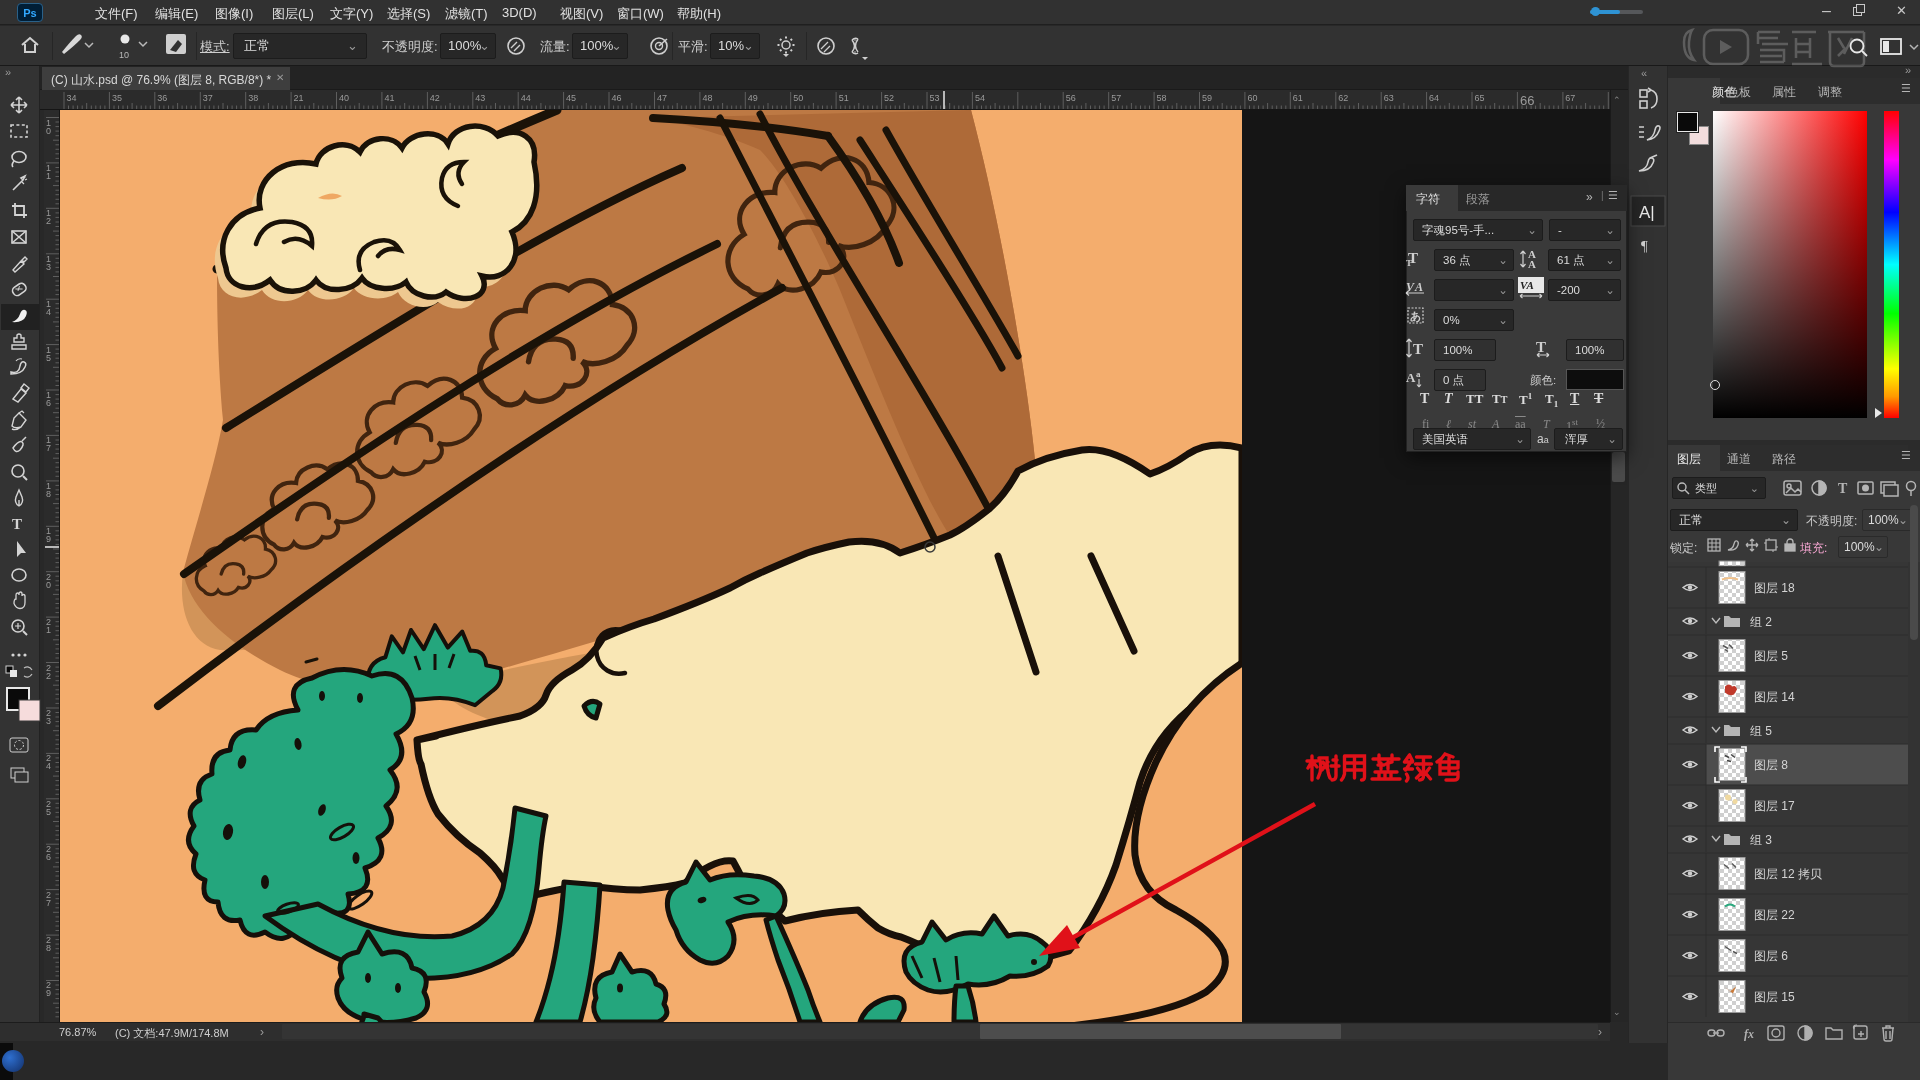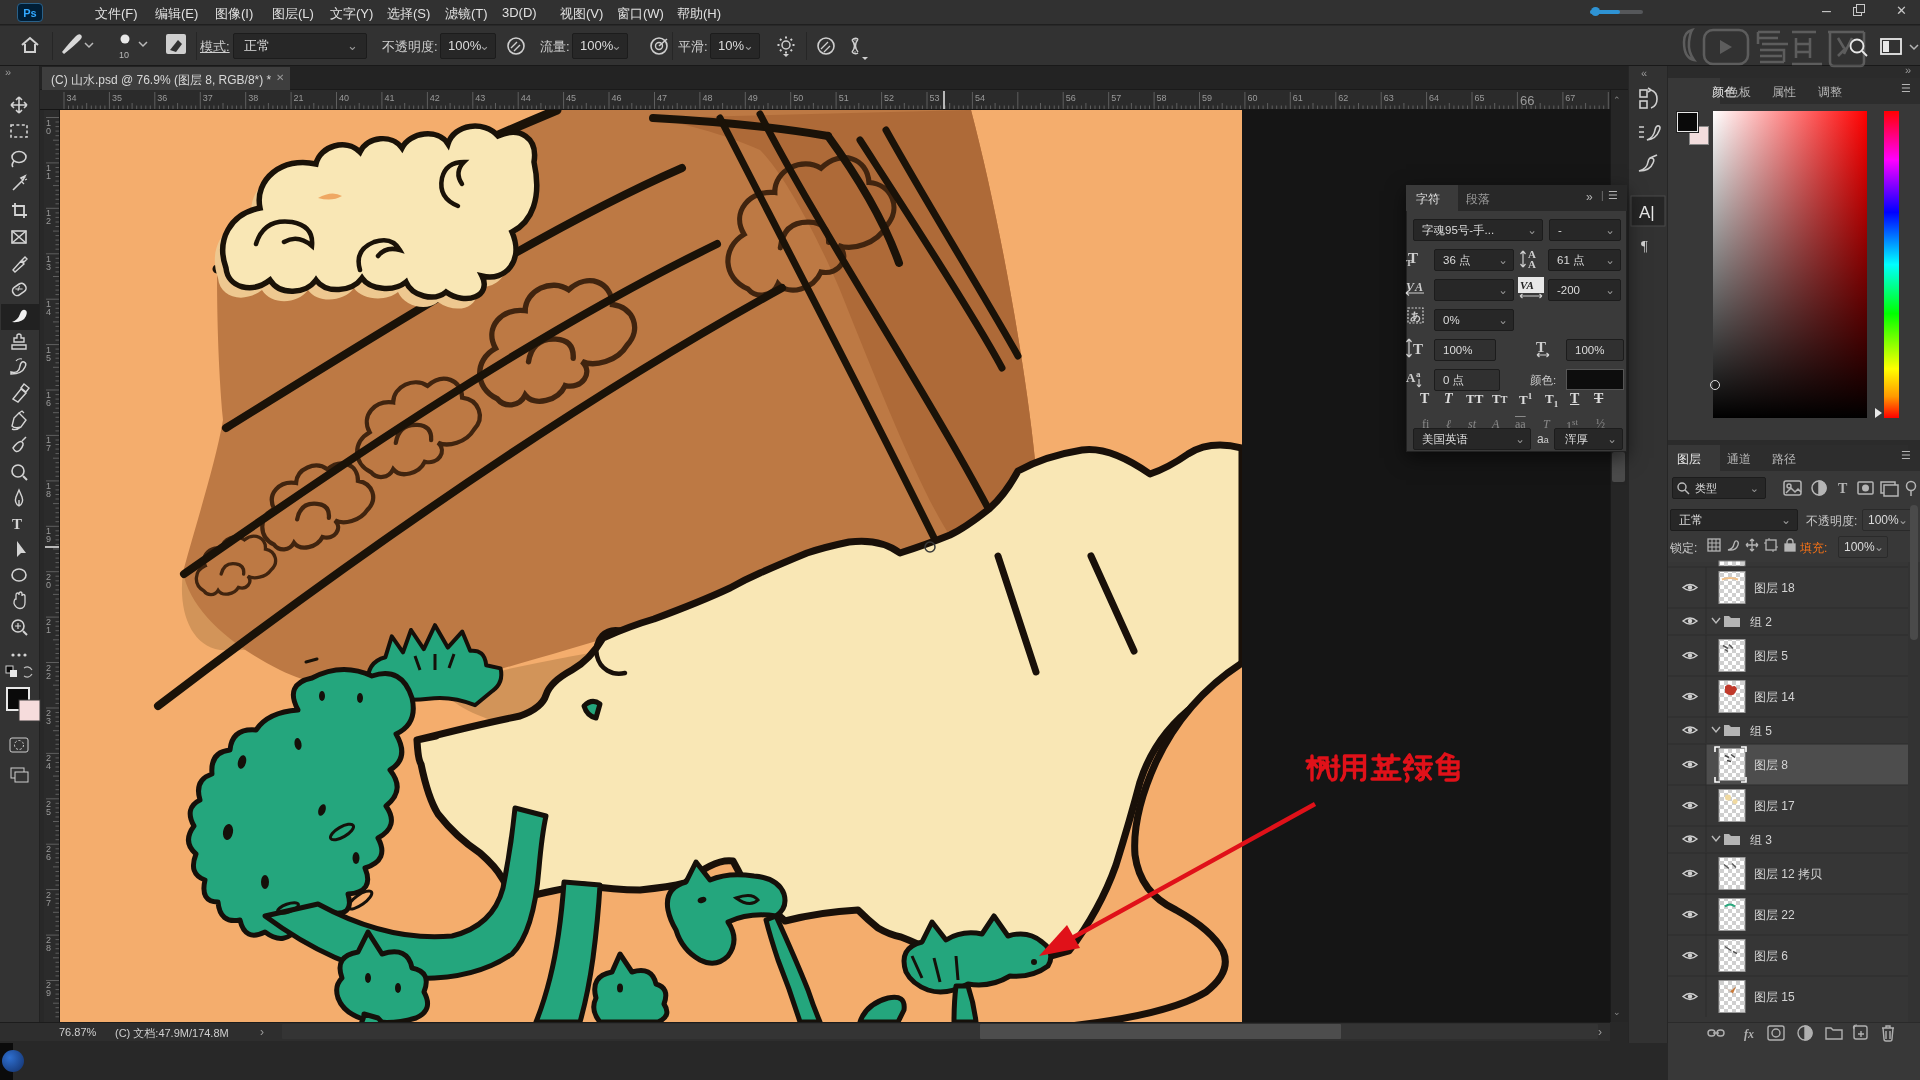--- a/index.html
+++ b/index.html
@@ -1018,21 +1018,21 @@
 <g transform="translate(61,3)">
         <rect x="1" y="1" width="10" height="10"></rect>
         <path d="M4,1 v-2 M8,11 v2 M1,4 h-2 M11,8 h2" stroke-width="1"></path>
       </g>
 <g transform="translate(80,3)">
         <rect x="1" y="5" width="10" height="7" fill="#b5b5b5"></rect>
         <path d="M3,5 v-2 a3,3 0 0 1 6,0 v2"></path>
       </g>
 </g>
   </svg>
-<div class="tx" style="left:1800px;top:540px;font-size:12px;color:#f97316;">填充:</div>
+<div class="tx" style="left:1800px;top:540px;font-size:12px;color:#f9a8d4;">填充:</div>
 <div class="dd" style="left:1838px;top:536px;width:50px;height:22px;font-size:12px;line-height:20px;padding-left:5px;background:none;border-color:#2a2a2a">100%<span style="position:absolute;right:3px;color:#999">⌄</span></div>
 <div class="a" style="left:1668px;top:562px;width:240px;height:460px;background:#363636"></div>
 <svg class="a" style="left:1668px;top:561px" width="240" height="461" viewBox="0 0 240 461">
     <defs>
       <pattern id="chk" width="8" height="8" patternUnits="userSpaceOnUse">
         <rect width="8" height="8" fill="#fff"></rect>
         <rect width="4" height="4" fill="#cfcfcf"></rect>
         <rect x="4" y="4" width="4" height="4" fill="#cfcfcf"></rect>
       </pattern>
     </defs>
@@ -1231,21 +1231,21 @@
 <div class="dd" style="left:1549px;top:219px;width:72px;height:22px;font-size:11.5px;line-height:20px;padding-left:8px">-<span style="position:absolute;right:5px;color:#999">⌄</span></div>
 <div class="dd" style="left:1434px;top:249px;width:80px;height:22px;font-size:11.5px;line-height:20px;padding-left:8px">36 点<span style="position:absolute;right:5px;color:#999">⌄</span></div>
 <div class="dd" style="left:1548px;top:249px;width:73px;height:22px;font-size:11.5px;line-height:20px;padding-left:8px">61 点<span style="position:absolute;right:5px;color:#999">⌄</span></div>
 <div class="dd" style="left:1434px;top:279px;width:80px;height:22px;font-size:11.5px;line-height:20px;padding-left:8px">
     <span style="position:absolute;right:5px;color:#999">⌄</span>
   </div>
 <div class="dd" style="left:1548px;top:279px;width:73px;height:22px;font-size:11.5px;line-height:20px;padding-left:8px">-200<span style="position:absolute;right:5px;color:#999">⌄</span></div>
 <div class="dd" style="left:1434px;top:309px;width:80px;height:22px;font-size:11.5px;line-height:20px;padding-left:8px">0%<span style="position:absolute;right:5px;color:#999">⌄</span></div>
 <div class="dd" style="left:1434px;top:339px;width:62px;height:22px;font-size:11.5px;line-height:20px;padding-left:8px;background:#303030">100%</div>
 <div class="dd" style="left:1566px;top:339px;width:58px;height:22px;font-size:11.5px;line-height:20px;padding-left:8px;background:#303030">100%</div>
-<div class="dd" style="left:1434px;top:369px;width:66px;height:22px;font-size:11.5px;line-height:20px;padding-left:8px;background:#303030">0 点</div>
+<div class="dd" style="left:1434px;top:369px;width:52px;height:22px;font-size:11.5px;line-height:20px;padding-left:8px;background:#303030">0 点</div>
 <div class="tx" style="left:1530px;top:373px;font-size:11.5px;color:#c8c8c8;">颜色:</div>
 <div class="a" style="left:1566px;top:369px;width:58px;height:21px;background:#0d0d0d;border:1px solid #555"></div>
 <svg class="a" style="left:1406px;top:211px" width="221" height="240" viewBox="0 0 221 240">
 <g fill="#cfcfcf" font-family="Liberation Serif" font-weight="bold">
 <text x="2" y="52" font-size="15">T</text>
       <text x="0" y="55" font-size="9">T</text>
 <g transform="translate(114,38)">
         <text x="8" y="9" font-size="11">A</text>
         <text x="8" y="19" font-size="11">A</text>
         <path d="M3,2 v16 M3,2 l-2.5,3 M3,2 l2.5,3 M3,18 l-2.5,-3 M3,18 l2.5,-3" stroke="#cfcfcf" stroke-width="1.2" fill="none"></path>

